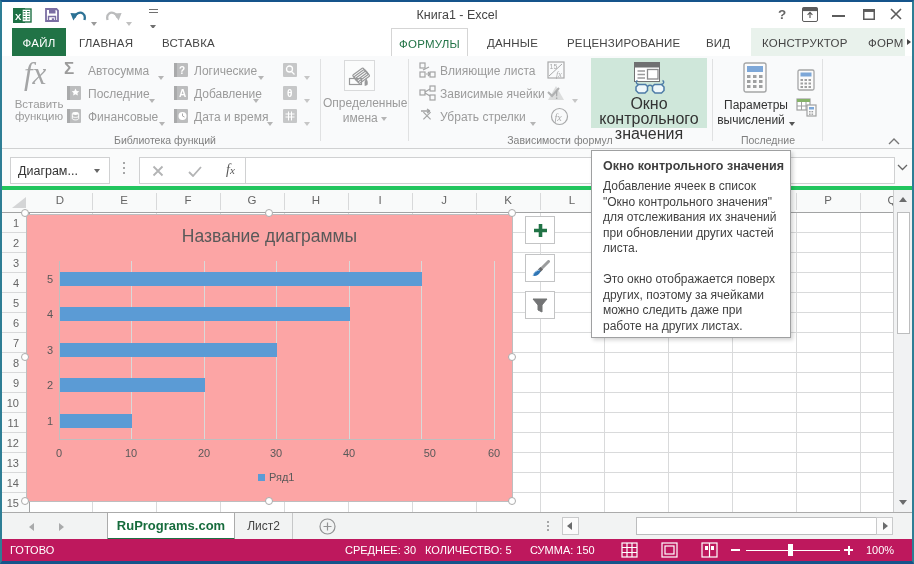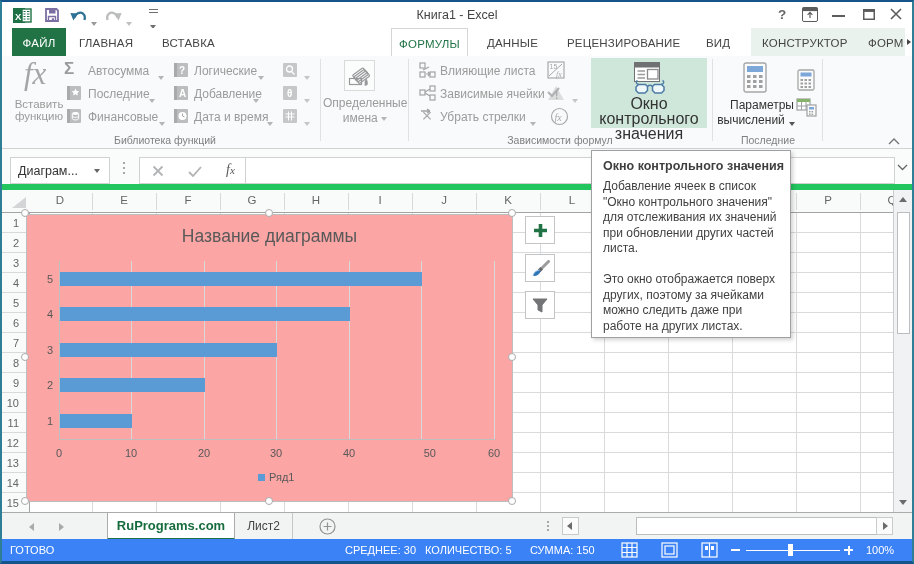--- a/index.html
+++ b/index.html
@@ -31,21 +31,21 @@
 .gsep { position:absolute; top:3px; height:82px; width:1px; background:#e0e1e2; }
 .glabel { position:absolute; top:78px; font-size:10.5px; color:#7f7f7f; text-align:center; white-space:nowrap; }
 .dis { color:#9b9b9b; }
 .en { color:#333; }
 .rlbl { position:absolute; white-space:nowrap; }
 .ricon { position:absolute; }
 #wwbtn { position:absolute; left:589px; top:2px; width:116px; height:70px; background:#cfe7da; text-align:center; }
 #wwbtn .t { position:absolute; top:38px; width:116px; color:#333; font-size:16px; line-height:15px; }
 
 
-#fbar { position:absolute; left:2px; top:149px; width:910px; height:41px; background:#fafbfb; border-bottom:6px solid #22c55e; }
+#fbar { position:absolute; left:2px; top:149px; width:910px; height:41px; background:#fafbfb; border-bottom:4px solid #22c55e; }
 .fbox { position:absolute; background:#fff; border:1px solid #d0d1d2; }
 
 
 #colhead { position:absolute; left:2px; top:190px; width:891px; height:23px; background:#f9fafa; border-bottom:1px solid #a2a3a4; }
 #colhead .lines { position:absolute; left:28px; top:3px; width:832px; height:17px;
   background:repeating-linear-gradient(to right, transparent 0 62px, #d8d9da 62px 63px, transparent 63px 64px); }
 .chl { position:absolute; top:4px; font-size:11.5px; color:#666; width:64px; text-align:center; }
 
 
 #grid { position:absolute; left:2px; top:213px; width:891px; height:299px; background:#fff; }
@@ -75,21 +75,21 @@
 #vthumb { position:absolute; left:3px; top:22px; width:13px; height:122px; background:#fff; border:1px solid #bcbdbe; }
 
 
 #sheetbar { position:absolute; left:2px; top:512px; width:910px; height:27px; background:#f2f3f3; border-top:1px solid #ababab; font-size:12px; }
 #stab { position:absolute; left:105px; top:0; width:128px; height:27px; background:#fff; border-left:1px solid #ababab; border-right:1px solid #ababab; border-bottom:2px solid #1e7145; color:#176c3d; font-weight:bold; font-size:13px; text-align:center; line-height:26px; }
 #stab2 { position:absolute; left:233px; top:0; width:58px; height:27px; border-right:1px solid #c6c7c8; color:#444; text-align:center; line-height:27px; }
 .hsbtn { position:absolute; top:4px; width:17px; height:18px; background:#fbfbfb; border:1px solid #c9cacb; }
 #hthumb { position:absolute; left:634px; top:4px; width:241px; height:18px; background:#fff; border:1px solid #bcbdbe; }
 
 
-#statusbar { position:absolute; left:2px; top:539px; width:910px; height:22px; background:#3b82f6; color:#fff; font-size:11px; }
+#statusbar { position:absolute; left:2px; top:539px; width:910px; height:22px; background:#be185d; color:#fff; font-size:11px; }
 #statusbar .s { position:absolute; top:5px; white-space:nowrap; }
 </style>
 </head>
 <body>
 <div id="titlebar">
   <svg class="abs" style="left:11px;top:5px" width="19" height="17" viewBox="0 0 19 17">
     <rect x="0" y="1" width="12" height="15" fill="#1e7145"></rect>
     <rect x="9" y="2" width="9" height="13" fill="#fff" stroke="#1e7145" stroke-width="1.4"></rect>
     <path d="M10.5 4.5h2M14 4.5h2.5M10.5 7h2M14 7h2.5M10.5 9.5h2M14 9.5h2.5M10.5 12h2M14 12h2.5" stroke="#1e7145" stroke-width="1.1"></path>
     <text x="2" y="12.5" font-size="9.5" font-weight="bold" fill="#fff" font-family="Liberation Sans">X</text>
@@ -283,21 +283,21 @@
         <rect x="10" y="13" width="3.5" height="3"></rect>
         <rect x="16" y="13" width="3.5" height="3"></rect>
         <rect x="4" y="18" width="3.5" height="3"></rect>
         <rect x="10" y="18" width="3.5" height="3"></rect>
         <rect x="16" y="18" width="3.5" height="3"></rect>
         <rect x="4" y="23" width="3.5" height="3"></rect>
         <rect x="10" y="23" width="3.5" height="3"></rect>
         <rect x="16" y="23" width="3.5" height="3"></rect>
       </g>
     </svg>
-  <div class="rlbl en" style="left:716px;top:41.5px;width:76px;text-align:right">Параметры</div>
+  <div class="rlbl en" style="left:716px;top:41.5px;width:76px;text-align:center">Параметры</div>
   <div class="rlbl en" style="left:711px;top:56.5px;width:76px;text-align:center">вычислений</div>
   <div class="abs" style="left:787px;top:59px"><div class="tri-d" style="border-top-color:#555"></div></div>
   <svg class="ricon" style="left:795px;top:13px" width="18" height="22" viewBox="0 0 18 22">
       <rect x="1" y="1" width="16" height="20" rx="1.5" fill="#fbfbfb" stroke="#a5a6a7" stroke-width="1.3"></rect>
       <rect x="3.5" y="3.5" width="11" height="4" fill="#7da7d8"></rect>
       <g fill="#9fa0a1">
         <rect x="3.5" y="10" width="2.5" height="2"></rect>
         <rect x="7.5" y="10" width="2.5" height="2"></rect>
         <rect x="11.5" y="10" width="2.5" height="2"></rect>
         <rect x="3.5" y="13.5" width="2.5" height="2"></rect>

